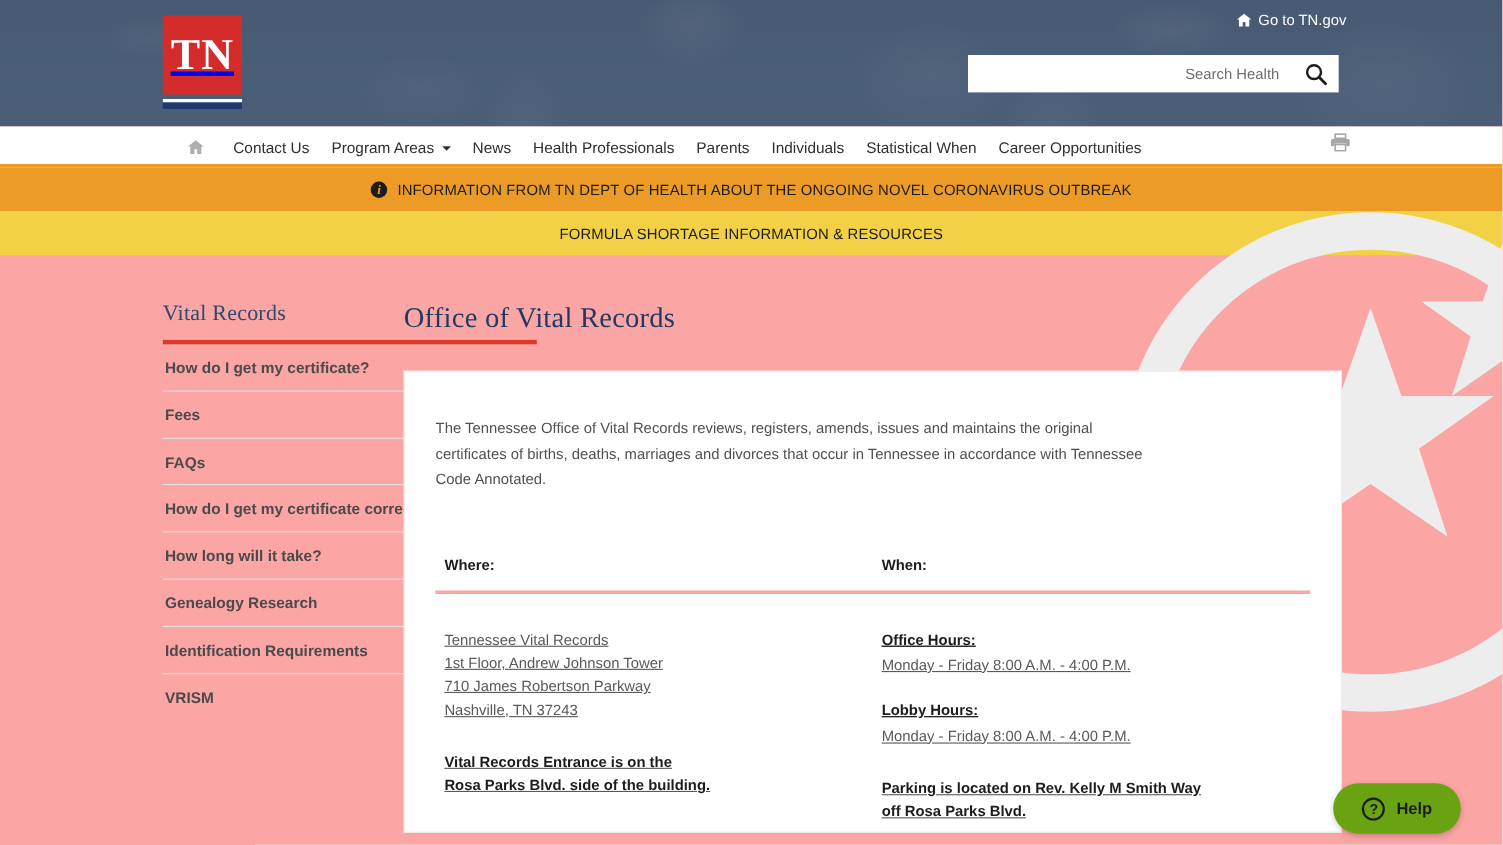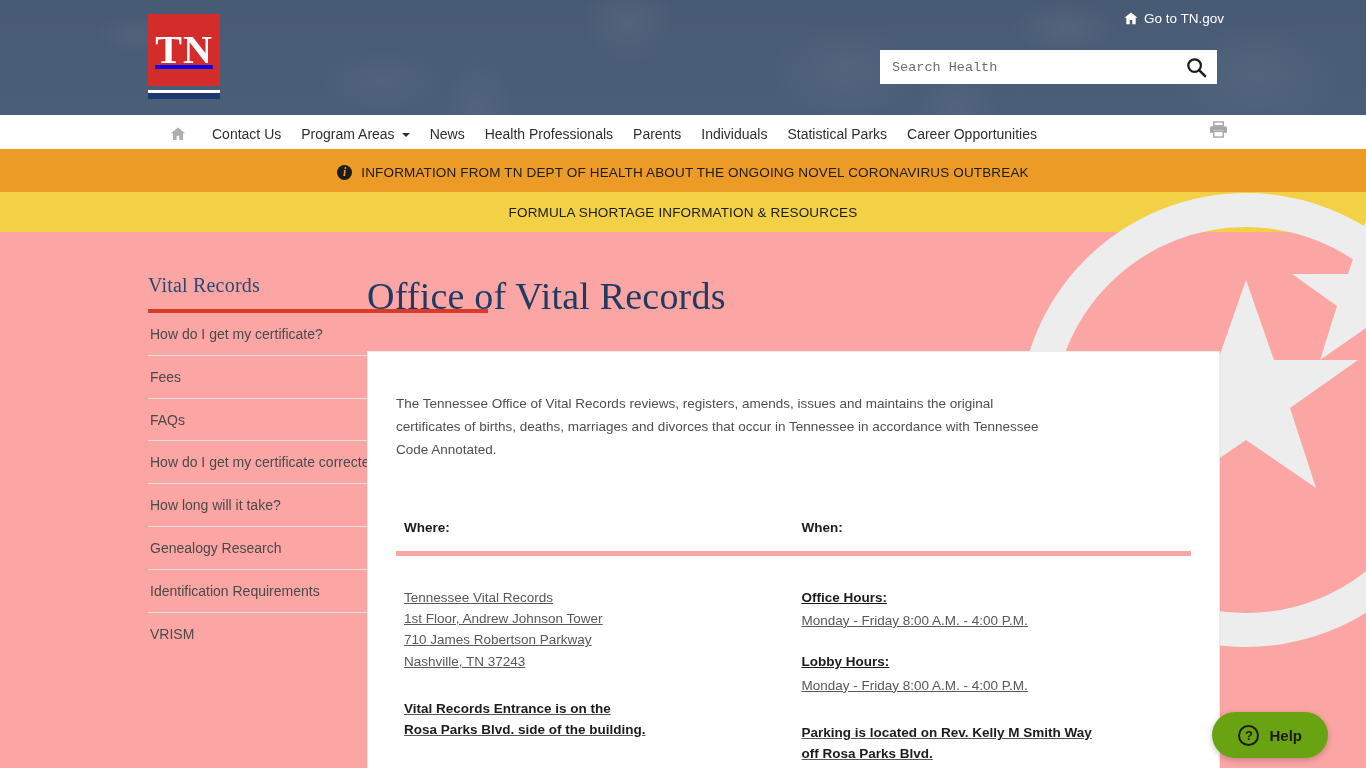--- a/index.html
+++ b/index.html
@@ -112,23 +112,24 @@
     width: 337px; height: 34px;
     background: #ffffff;
     display: flex; align-items: center;
   }
   .search-input {
     flex: 1;
     border: none; outline: none;
     height: 32px;
     padding: 0 12px;
     font-size: 13.5px;
-    font-family: Liberation Mono, monospace;
+    font-family: Liberation Sans, sans-serif;
     color: #333;
     background: transparent;
+    text-align: right;
   }
   .search-input::placeholder { color: #6e6e6e; }
   .search-btn {
     background: transparent; border: none;
     width: 42px; height: 32px;
     cursor: pointer;
     display: flex; align-items: center; justify-content: center;
     padding: 0;
   }
 
@@ -232,39 +233,39 @@
     padding-bottom: 12px;
     letter-spacing: 0.2px;
   }
   .sidebar-rule {
     height: 4px;
     background: #d93b2b;
     width: 340px;
     margin-bottom: 0px;
   }
   .side-list { list-style: none; margin: 0; padding: 0; width: 340px; }
-  .side-list li { border-bottom: 1px solid #e0e0e0; }
+  .side-list li { border-bottom: 1px solid #e0e0e0; font-weight: bold; }
   .side-link {
     display: block;
     padding: 13px 2px 12px 2px;
     font-size: 14px;
     color: #4a4a4a;
     text-decoration: none;
     line-height: 1.2;
   }
 
   .main-col {
     flex: 1;
     padding-left: 27px;
     padding-right: 146px;
   }
   .page-title {
     font-family: "Liberation Serif", serif;
     color: #1f3a63;
-    font-size: 38px;
+    font-size: 26px;
     font-weight: 400;
     margin: 0 0 33px 0;
     letter-spacing: 0.2px;
   }
   .card {
     background: #ffffff;
     border: 1px solid #eceaea;
     box-shadow: 0 1px 2px rgba(0,0,0,0.04);
     padding: 40px 28px 0 28px;
     min-height: 420px;
@@ -280,21 +281,21 @@
   .info-table {
     width: 100%;
     border-collapse: collapse;
   }
   .info-table th {
     text-align: left;
     font-size: 13.5px;
     color: #1c1c1c;
     font-weight: 700;
     padding: 0 0 16px 8px;
-    border-bottom: 5px solid #fca5a5;
+    border-bottom: 3px solid #fca5a5;
     width: 50%;
   }
   .info-table td {
     vertical-align: top;
     padding: 31px 0 0 8px;
     font-size: 13.5px;
     color: #595959;
     line-height: 1.58;
     text-decoration: underline;
   }
@@ -407,21 +408,21 @@
       <a class="nav-item" href="#">
         <span>Health Professionals</span>
       </a>
       <a class="nav-item" href="#">
         <span>Parents</span>
       </a>
       <a class="nav-item" href="#">
         <span>Individuals</span>
       </a>
       <a class="nav-item" href="#">
-        <span>Statistical Parks</span>
+        <span>Statistical When</span>
       </a>
       <a class="nav-item" href="#">
         <span>Career Opportunities</span>
       </a>
 
       <button class="print-btn">
         <svg width="19" height="17" viewBox="0 0 20 18" aria-hidden="true">
           <rect x="5" y="1" width="10" height="4" fill="none" stroke="#a6a6a6" stroke-width="1.5"></rect>
           <path d="M2.6 5.6h14.8a1.6 1.6 0 0 1 1.6 1.6v5.2h-3.4V10H4.4v2.4H1V7.2a1.6 1.6 0 0 1 1.6-1.6z" fill="#a6a6a6"></path>
           <rect x="5" y="11" width="10" height="6" fill="none" stroke="#a6a6a6" stroke-width="1.5"></rect>

